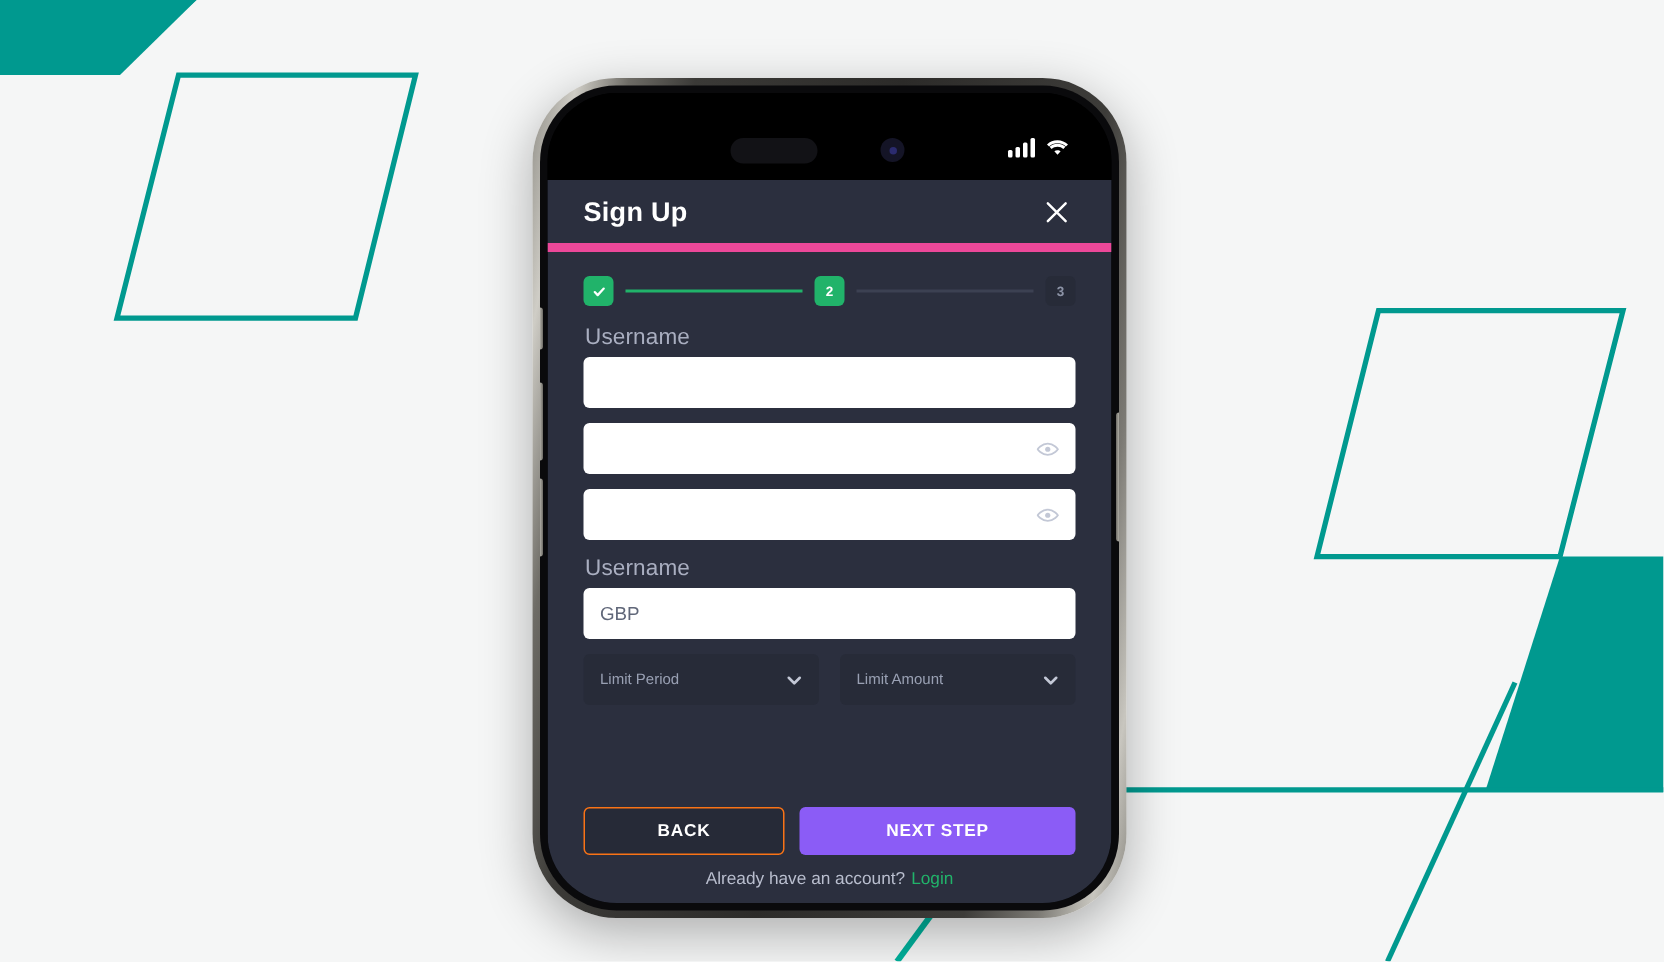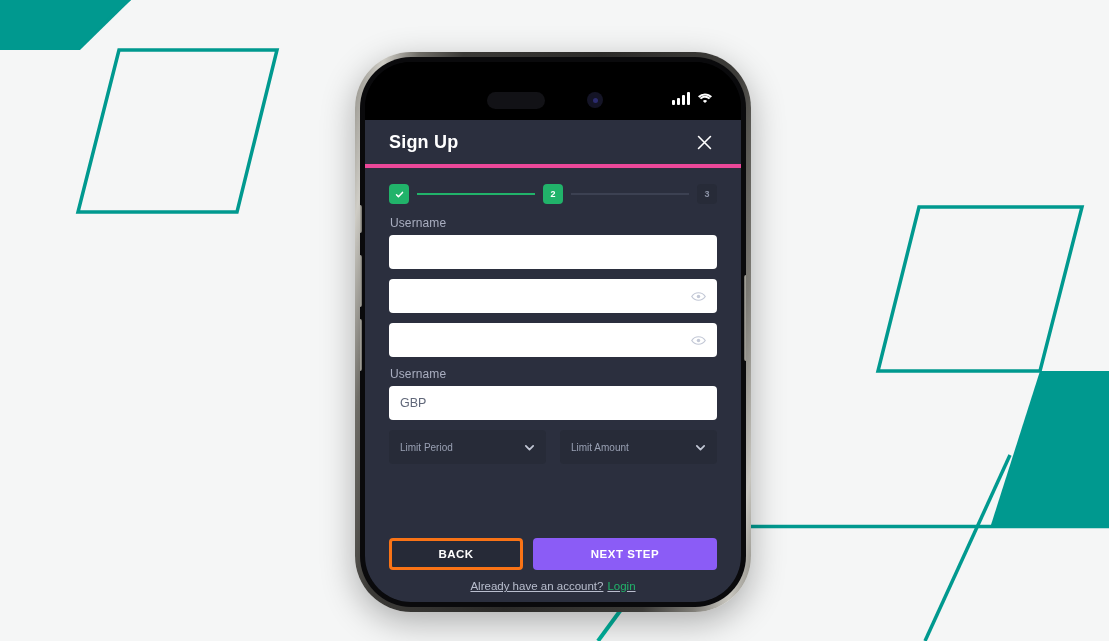--- a/index.html
+++ b/index.html
@@ -91,21 +91,21 @@
   
   .modal {
     background: #2b2f3e;
     height: calc(100% - 58px);
     display: flex; flex-direction: column;
   }
   .modal-header {
     height: 48px;
     padding: 0 24px;
     display: flex; align-items: center; justify-content: space-between;
-    border-bottom: 4px solid #ec4899;
+    border-bottom: 6px solid #ec4899;
     background: #2b2f3e;
   }
   .modal-title { color: #ffffff; font-size: 18px; font-weight: bold; letter-spacing: .2px; }
   .close-btn {
     width: 26px; height: 26px; display:flex; align-items:center; justify-content:center;
     cursor: pointer;
   }
   .close-btn svg { width: 17px; height: 17px; }
 
   .modal-body { flex: 1; padding: 16px 24px 0 24px; overflow: hidden; }
@@ -120,21 +120,21 @@
   .step.done   { background: #21b36a; color: #fff; }
   .step.active { background: #21b36a; color: #fff; }
   .step.todo   { background: #272b38; color: #8c93a6; }
   .step-line { height: 1.5px; flex: 1; margin: 0 8px; }
   .step-line.filled { background: #21b36a; }
   .step-line.empty  { background: #3c4152; }
   .step .chk { width: 9px; height: 9px; }
 
   
   .field-label {
-    color: #a9aec0; font-size: 12px; margin: 0 0 5px 1px; letter-spacing: .1px;
+    color: #a9aec0; font-size: 15px; margin: 0 0 5px 1px; letter-spacing: .1px;
   }
   .input {
     width: 100%; height: 34px; border-radius: 4px;
     background: #ffffff; border: none;
     position: relative; display: flex; align-items: center;
     padding: 0 11px;
     margin-bottom: 10px;
   }
   .input .ph { color: #606779; font-size: 12.5px; }
   .eye {
@@ -153,24 +153,24 @@
   .select .chev { width: 11px; height: 11px; color:#c3c8d6; display:flex; }
 
   
   .modal-footer { padding: 0 24px 0 24px; }
   .btn-row { display: flex; gap: 10px; margin-bottom: 10px; }
   .btn {
     height: 32px; border-radius: 4px; flex: 1;
     display: flex; align-items: center; justify-content: center;
     font-size: 11.5px; font-weight: bold; letter-spacing: .5px; cursor: pointer;
   }
-  .btn-back { background: #262a37; border: 3px solid #f97316; color: #ffffff; flex: 0 0 134px; }
+  .btn-back { background: #262a37; border: 1px solid #f97316; color: #ffffff; flex: 0 0 134px; }
   .btn-next { background: #8b5cf6; color: #ffffff; }
   .footnote {
-    text-align: center; font-size: 11.5px; color: #b9bece; padding-bottom: 10px; text-decoration: underline;
+    text-align: center; font-size: 11.5px; color: #b9bece; padding-bottom: 10px;
   }
   .footnote a { color: #21b36a; text-decoration: none; margin-left: 4px; cursor: pointer; }
 </style>
 </head>
 <body>
 
 <div id="stage">
 
   <svg id="deco-layer" width="1109" height="641" viewBox="0 0 1109 641">
 

